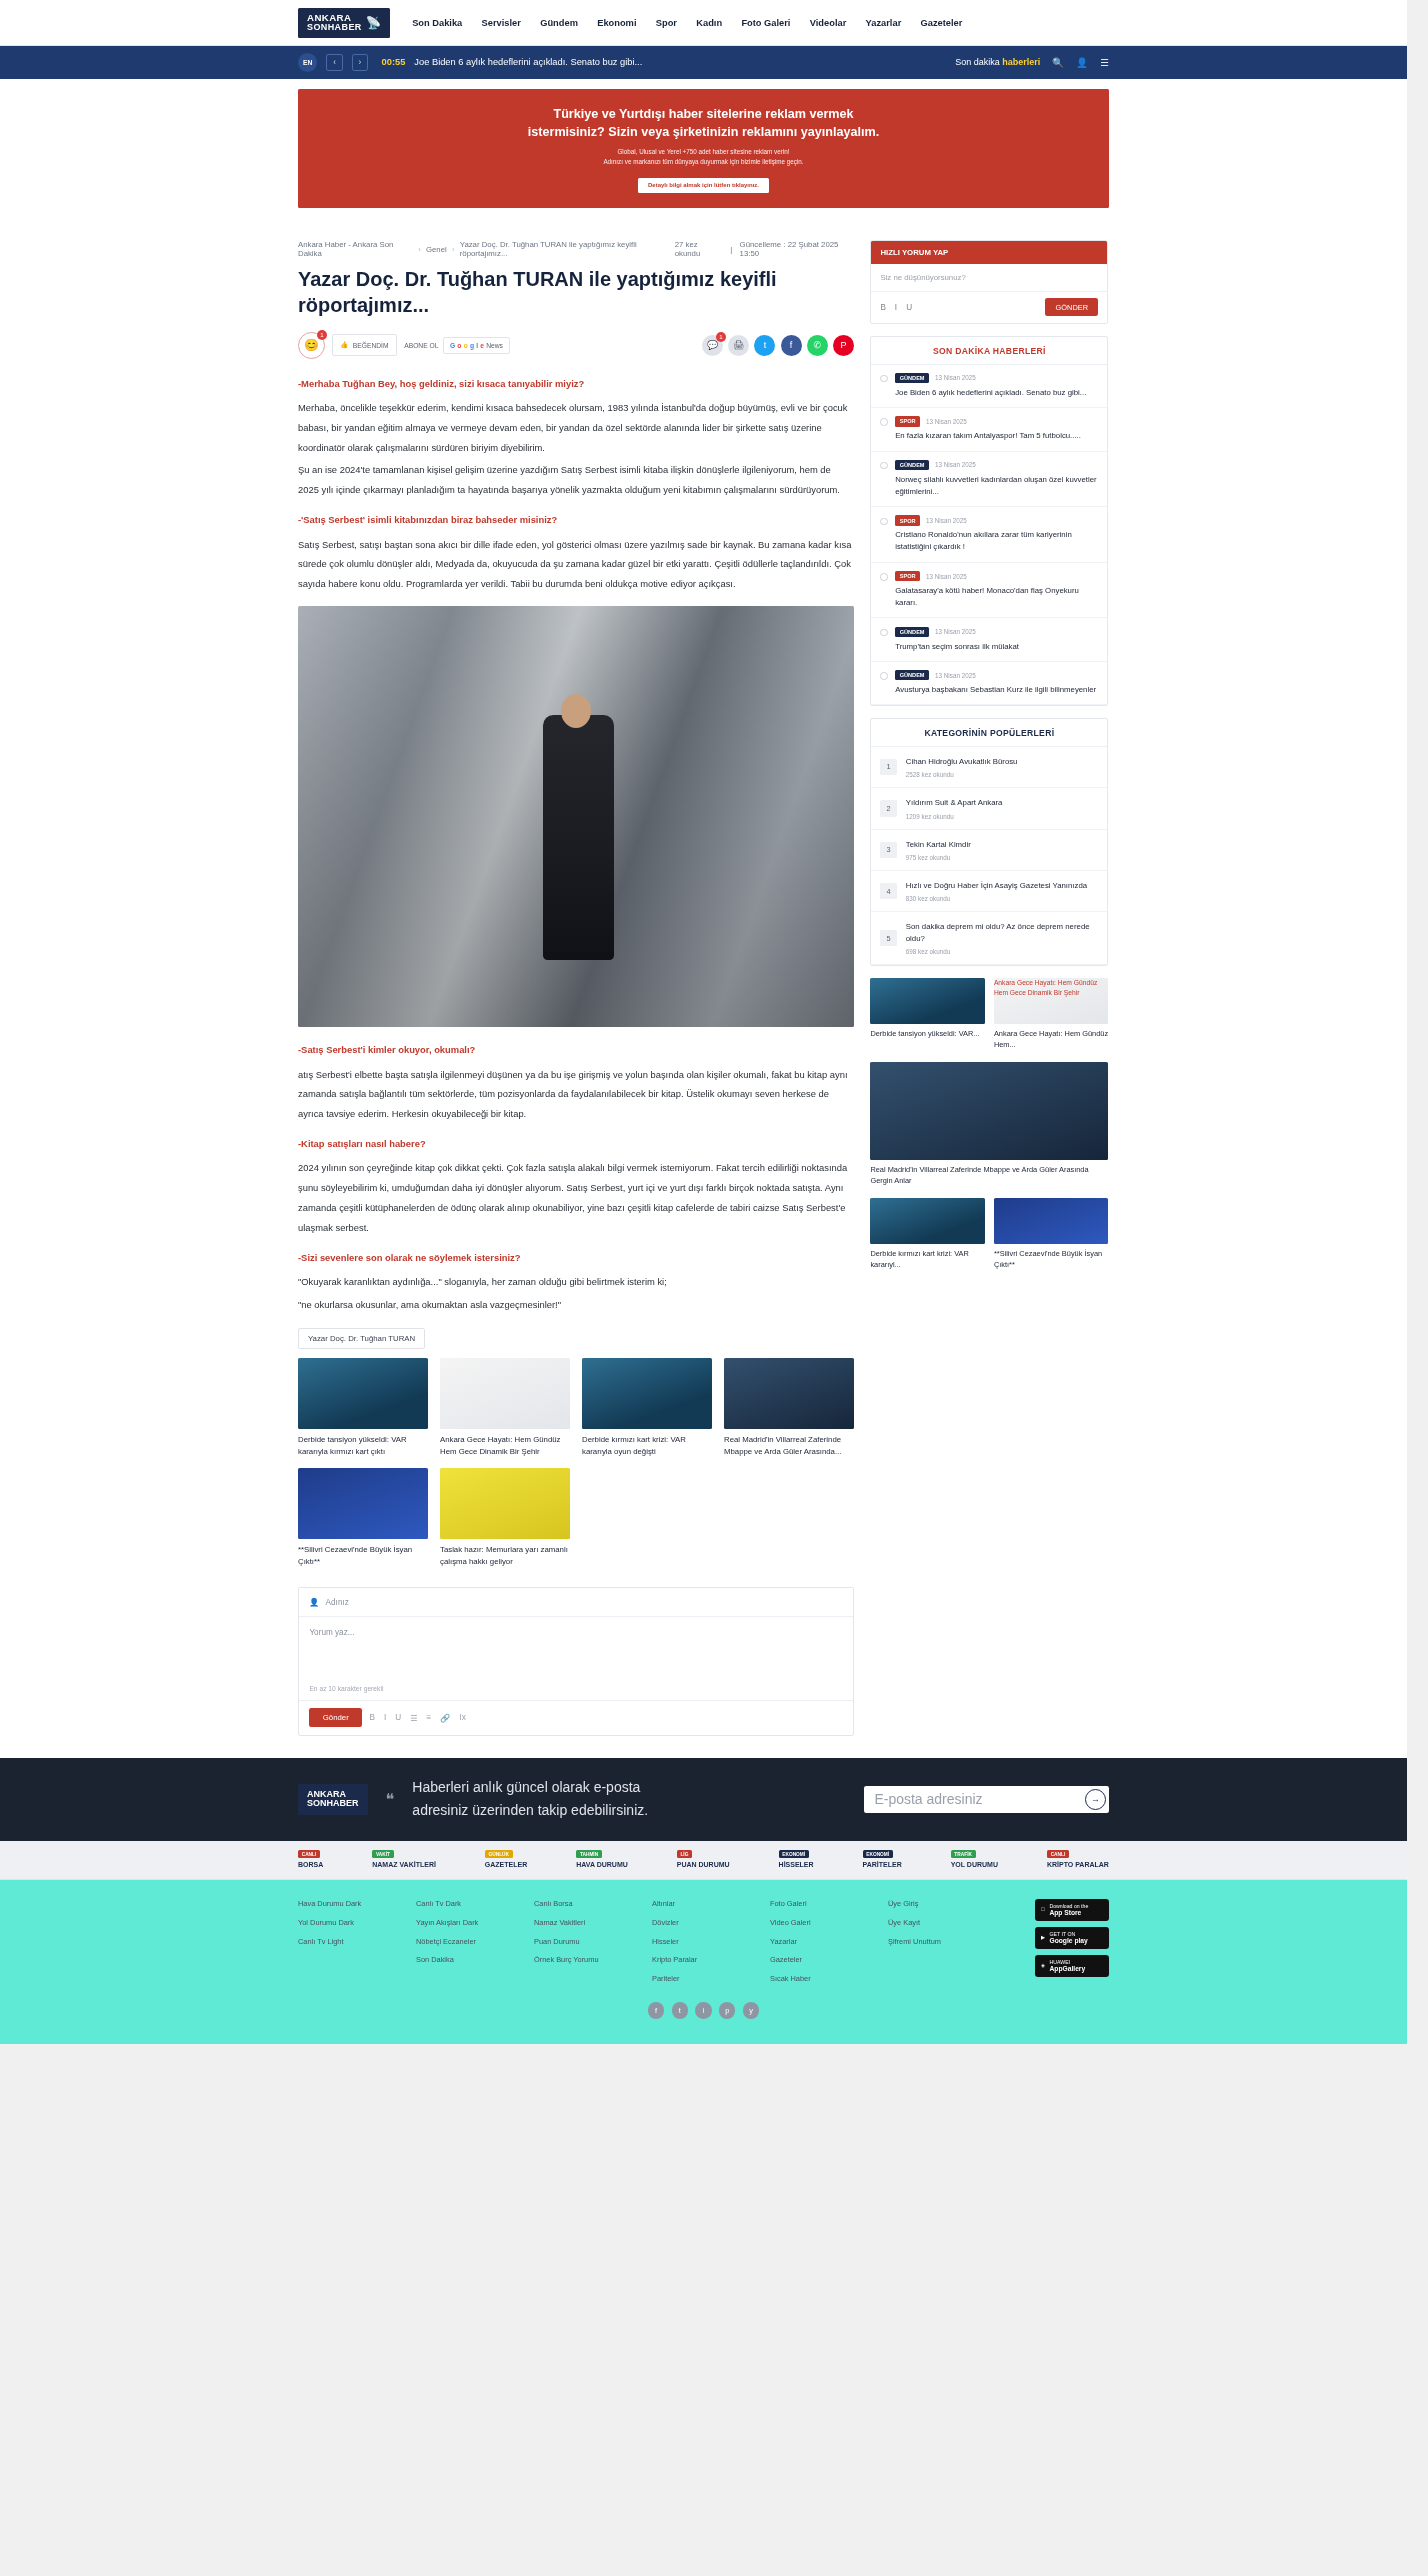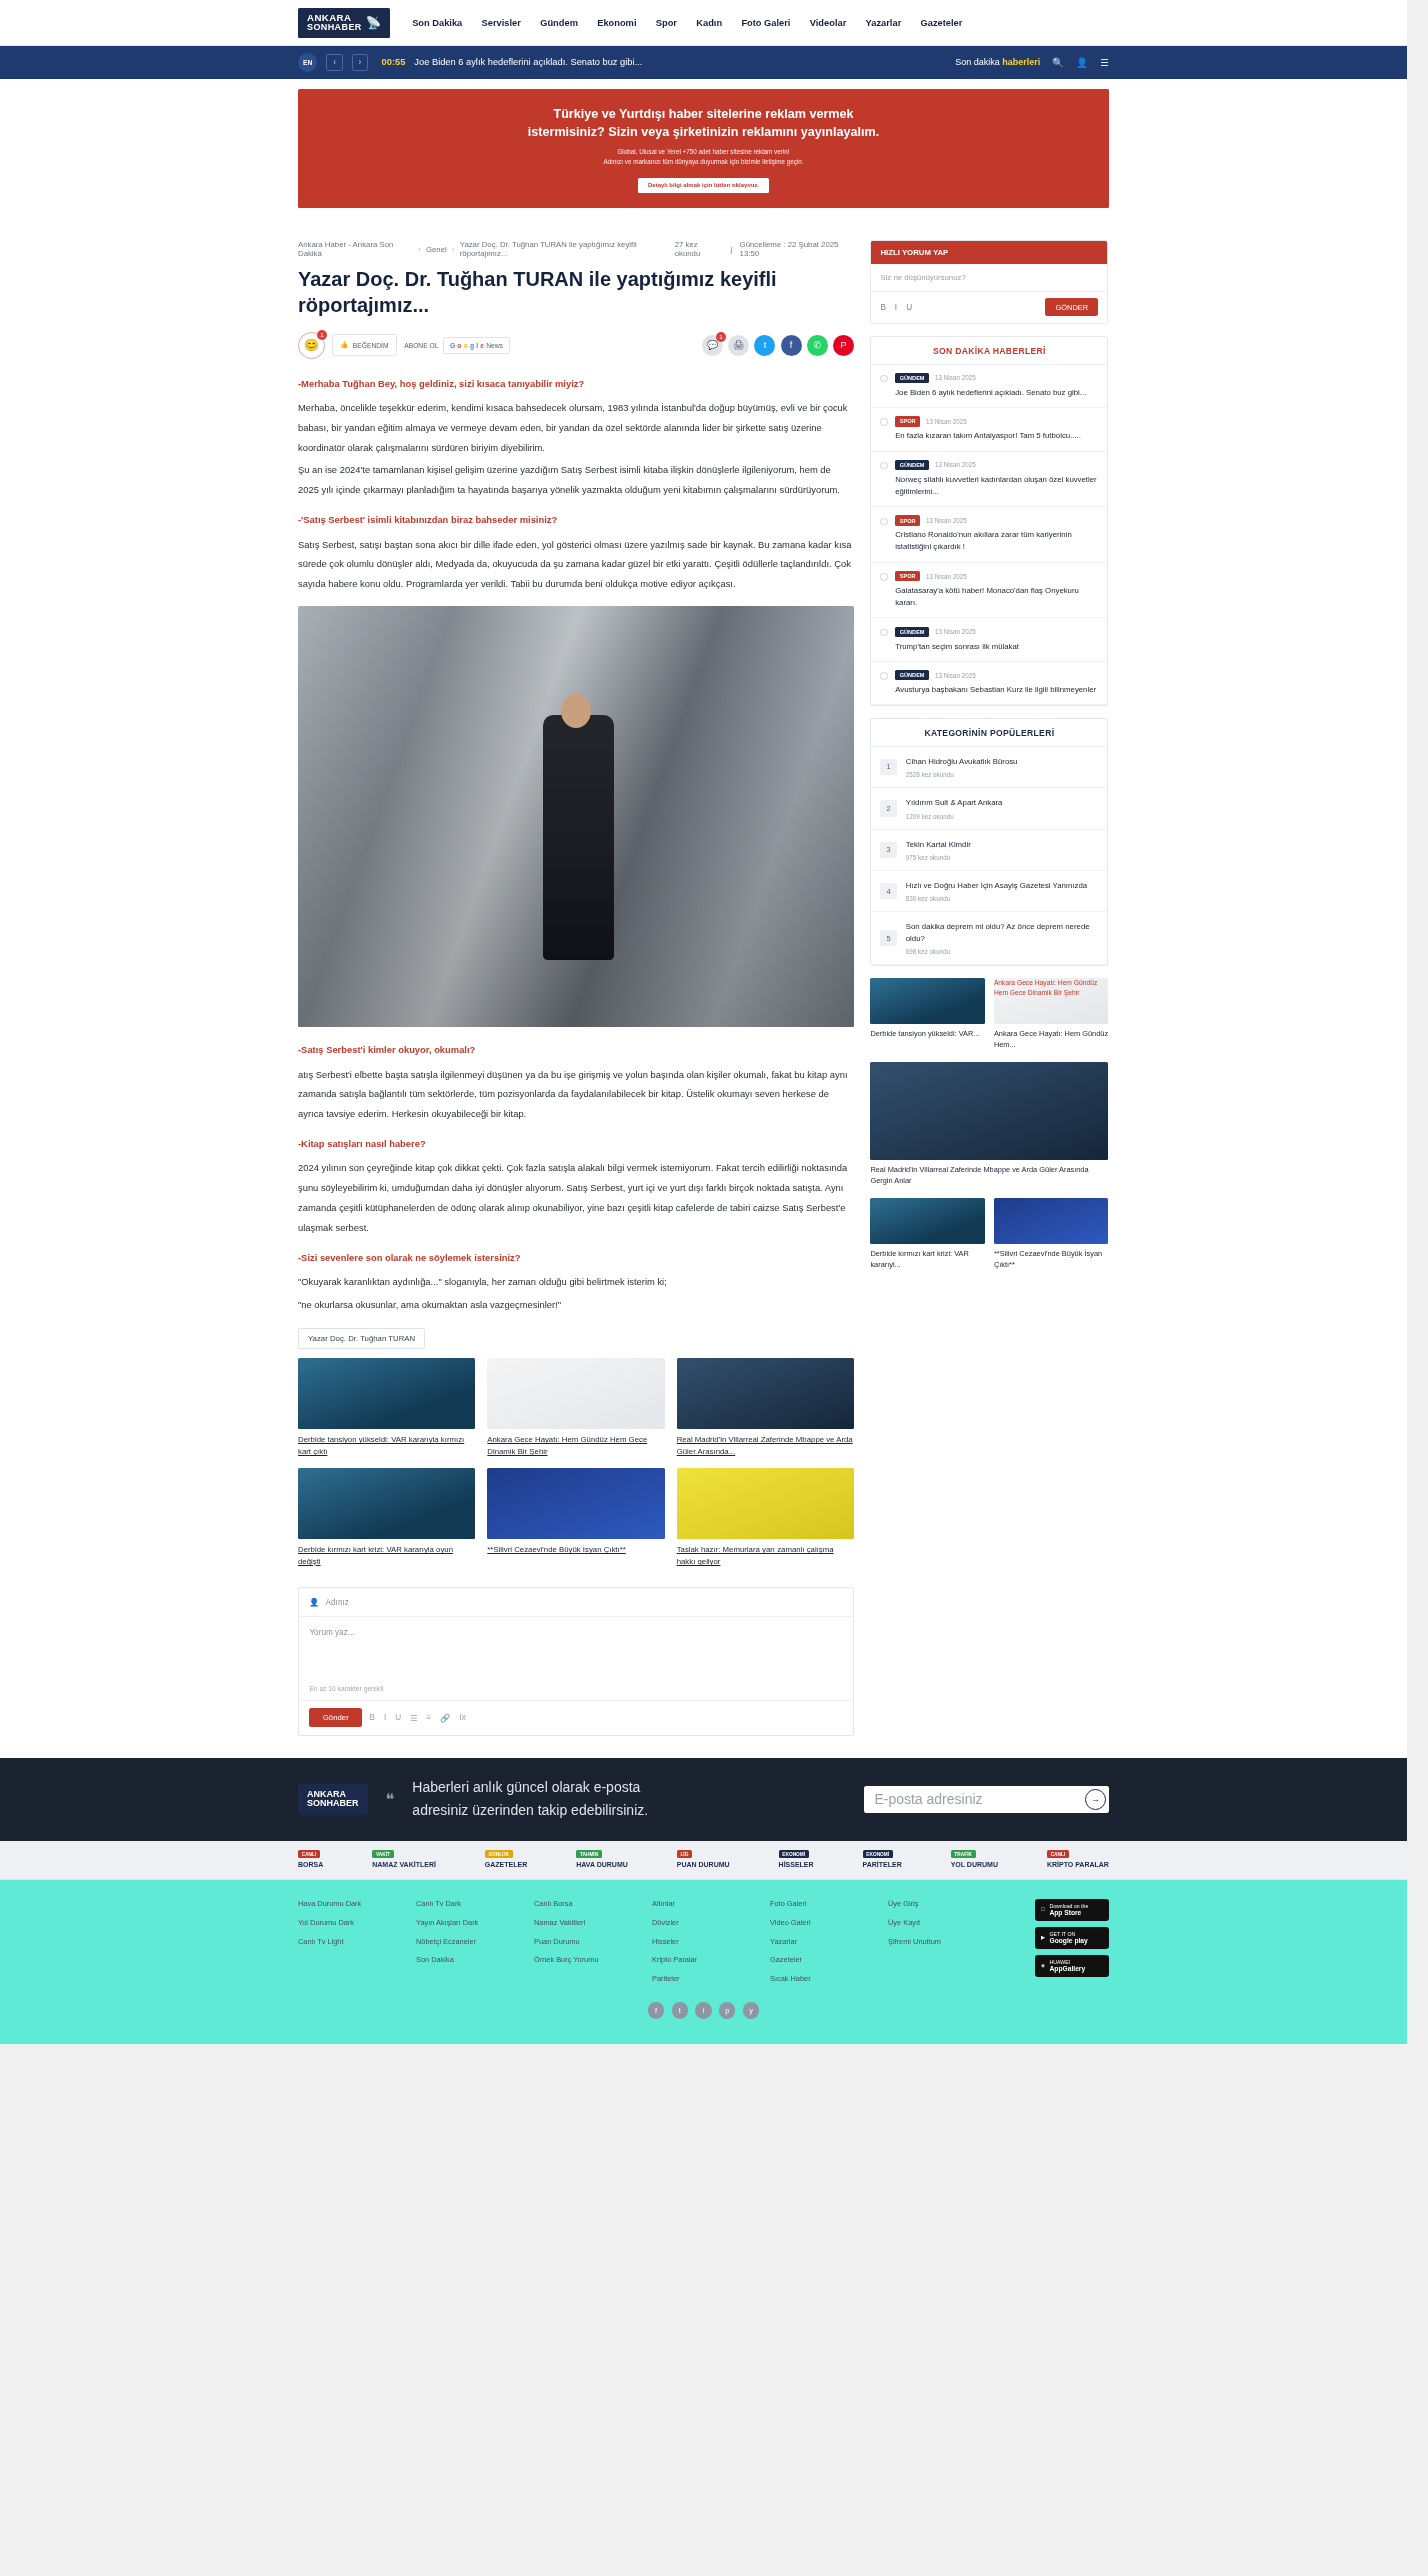--- a/index.html
+++ b/index.html
@@ -128,21 +128,21 @@
     background: #c8a07e; border-radius: 50%;
   }
 
   .tagrow { margin: 13.4px 0 9px; }
   .tag {
     display: inline-block; border: 0.7px solid #dfe2e7; border-radius: 2.2px; padding: 5.2px 9px;
     font-size: 7.8px; color: #3d4450;
   }
 
   
-  .grid3 { display: grid; grid-template-columns: repeat(3, 1fr); gap: 10.4px 12px; margin-top: 3px; text-decoration: underline; }
+  .grid3 { display: grid; grid-template-columns: repeat(4, 1fr); gap: 10.4px 12px; margin-top: 3px; }
   .rcard .thumb { width: 100%; height: 71px; border-radius: 1.5px; }
   .rcard .cap { font-size: 7.8px; line-height: 1.5; color: #22293a; margin-top: 5.2px; }
   .th-sea { background: linear-gradient(160deg,#2f6f91,#123a55 70%); }
   .th-city { background: linear-gradient(160deg,#f4f4f4,#e3e6ea); }
   .th-stadium { background: linear-gradient(160deg,#33506e,#16263a); }
   .th-banner { background: linear-gradient(160deg,#1f3c8a,#2e59c0); }
   .th-work { background: linear-gradient(160deg,#efe23a,#d7c51f); }
 
   
   .cform { border: 0.7px solid #e2e5ea; border-radius: 2.2px; margin-top: 19.3px; }
@@ -364,26 +364,26 @@
       <div class="grid3">
         <div class="rcard">
           <div class="thumb th-sea"></div>
           <div class="cap">Derbide tansiyon yükseldi: VAR kararıyla kırmızı kart çıktı</div>
         </div>
         <div class="rcard">
           <div class="thumb th-city"></div>
           <div class="cap">Ankara Gece Hayatı: Hem Gündüz Hem Gece Dinamik Bir Şehir</div>
         </div>
         <div class="rcard">
+          <div class="thumb th-sea"></div>
+          <div class="cap">Derbide kırmızı kart krizi: VAR kararıyla oyun değişti</div>
+        </div>
+        <div class="rcard">
           <div class="thumb th-stadium"></div>
           <div class="cap">Real Madrid'in Villarreal Zaferinde Mbappe ve Arda Güler Arasında...</div>
-        </div>
-        <div class="rcard">
-          <div class="thumb th-sea"></div>
-          <div class="cap">Derbide kırmızı kart krizi: VAR kararıyla oyun değişti</div>
         </div>
         <div class="rcard">
           <div class="thumb th-banner"></div>
           <div class="cap">**Silivri Cezaevi'nde Büyük İsyan Çıktı**</div>
         </div>
         <div class="rcard">
           <div class="thumb th-work"></div>
           <div class="cap">Taslak hazır: Memurlara yarı zamanlı çalışma hakkı geliyor</div>
         </div>
       </div>

